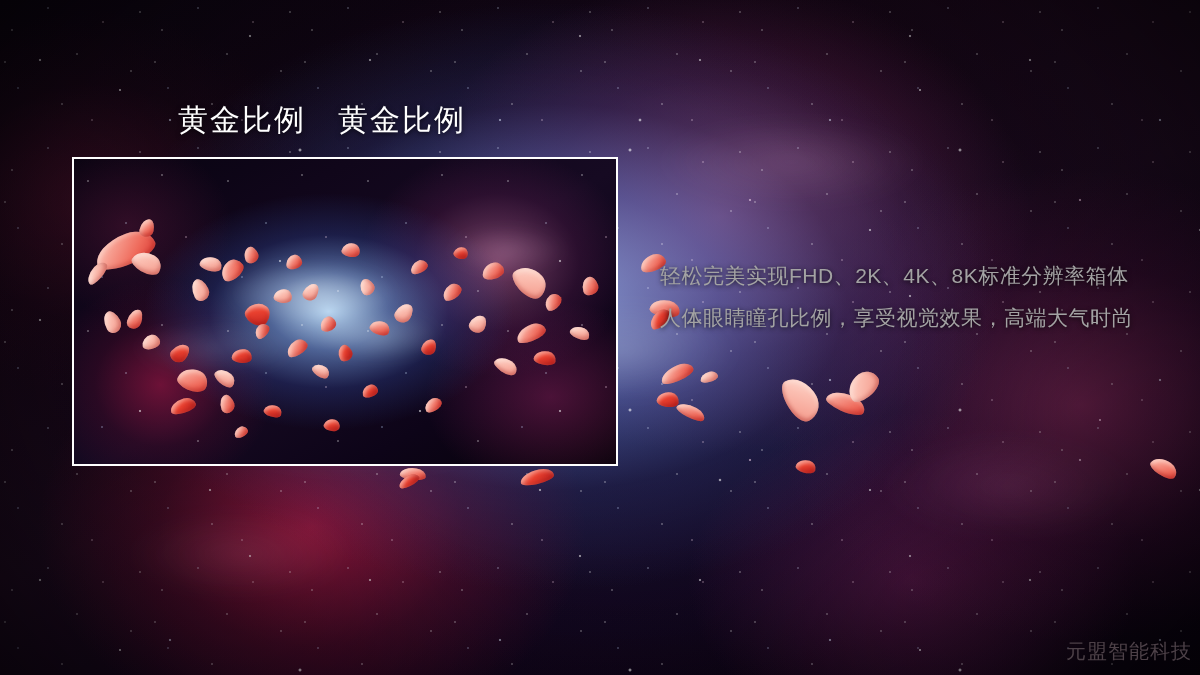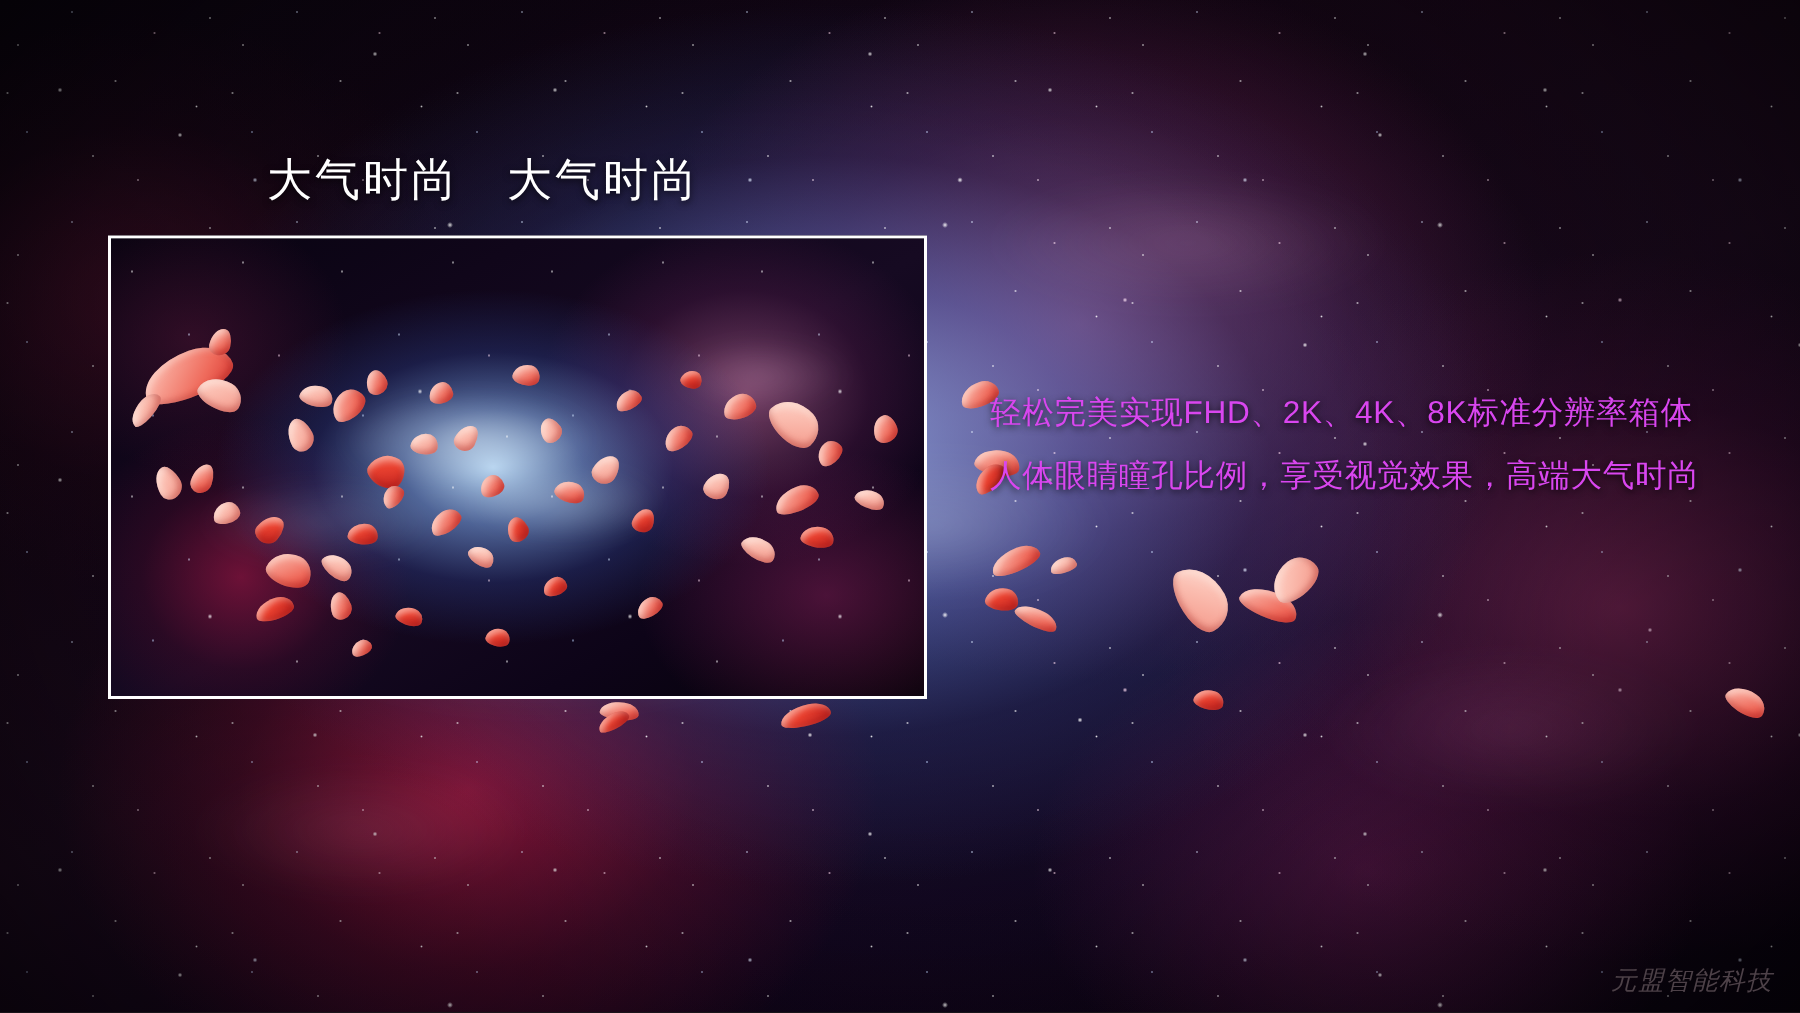--- a/index.html
+++ b/index.html
@@ -126,26 +126,26 @@
   #title{
     position:absolute;left:178px;top:100px;
     font-size:30px;letter-spacing:2px;color:#ffffff;font-weight:400;
     text-shadow:0 1px 5px rgba(0,0,0,.75);
     white-space:pre;
   }
   #body-text{
     position:absolute;left:660px;top:255px;width:500px;
   }
   #body-text .line{
-    font-size:21px;line-height:42px;color:#d946ef;letter-spacing:.5px;
+    font-size:21px;line-height:42px;color:#a3a3a3;letter-spacing:.5px;
     text-shadow:0 1px 5px rgba(0,0,0,.8);white-space:nowrap;
   }
   #watermark{
-    position:absolute;right:18px;bottom:10px;
-    font-size:17px;color:rgba(255,255,255,.30);letter-spacing:1px;font-style:italic;
+    position:absolute;right:8px;bottom:10px;
+    font-size:20px;color:rgba(255,255,255,.30);letter-spacing:1px;
   }
 </style>
 </head>
 <body>
 
 <div id="slide">
 
   <div class="neb bg-base"></div>
   <div class="neb bg-wisp"></div>
   <div class="neb stars stars-sm"></div>
@@ -220,21 +220,21 @@
         <div class="petal" style="left: 470px; top: 136px; width: 18px; height: 14px; transform: rotate(-40deg);"></div>
         <div class="petal pale" style="left: 496px; top: 168px; width: 20px; height: 12px; transform: rotate(24deg);"></div>
         <div class="petal" style="left: 508px; top: 118px; width: 16px; height: 18px; transform: rotate(-18deg);"></div>
         <div class="petal deep" style="left: 380px; top: 88px; width: 14px; height: 12px; transform: rotate(20deg);"></div>
         <div class="petal" style="left: 350px; top: 240px; width: 18px; height: 12px; transform: rotate(-28deg);"></div>
         <div class="petal deep" style="left: 250px; top: 260px; width: 16px; height: 12px; transform: rotate(16deg);"></div>
         <div class="petal" style="left: 160px; top: 268px; width: 14px; height: 10px; transform: rotate(-22deg);"></div>
       </div>
   </div>
 
-  <div id="title">大气时尚　大气时尚</div>
+  <div id="title">黄金比例　黄金比例</div>
 
   <div id="body-text">
     <div class="line">轻松完美实现FHD、2K、4K、8K标准分辨率箱体</div>
     <div class="line">人体眼睛瞳孔比例，享受视觉效果，高端大气时尚</div>
   </div>
 
   <div id="watermark" style="color: rgb(77, 65, 72);">元盟智能科技</div>
 
 </div>
 

